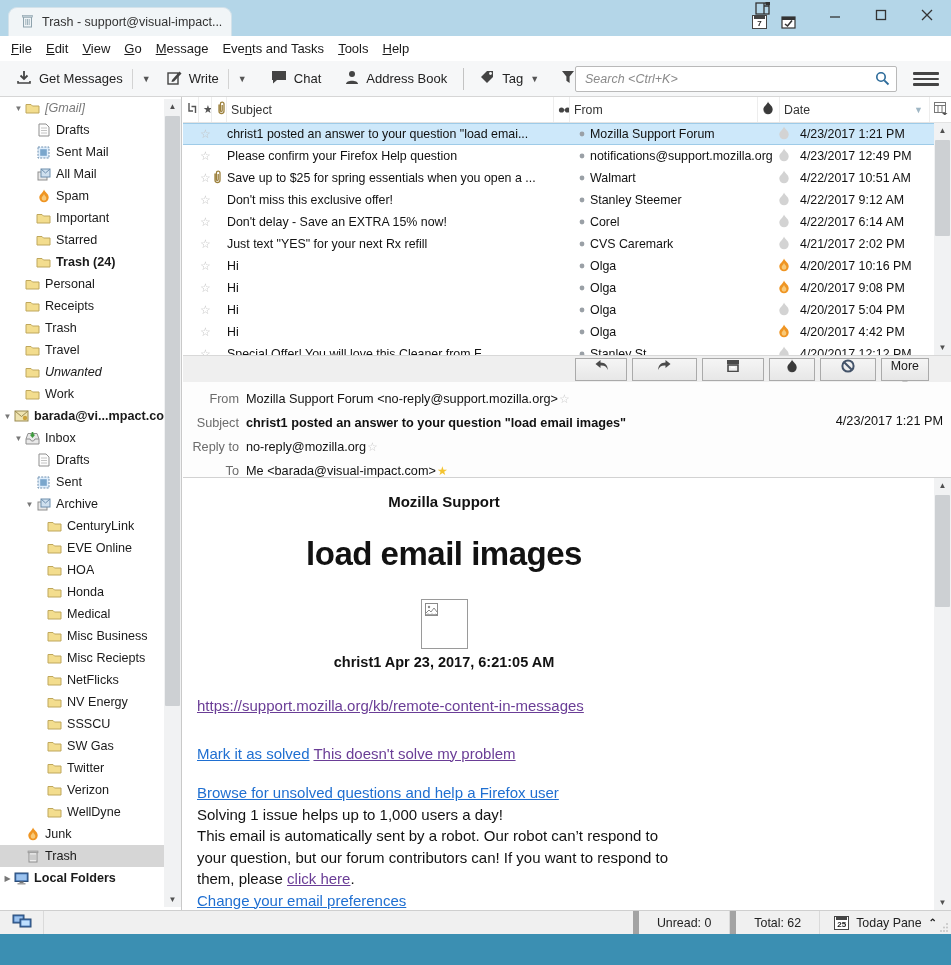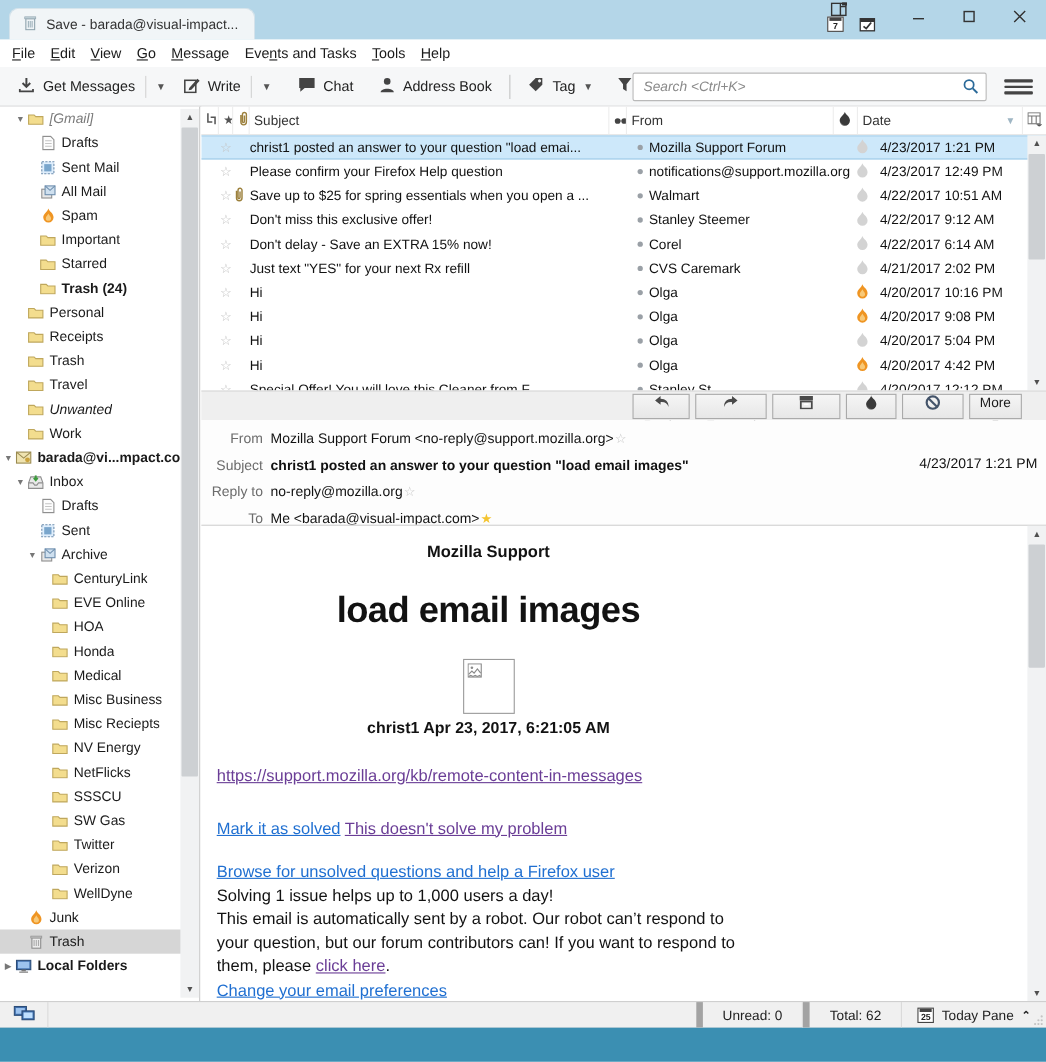--- a/index.html
+++ b/index.html
@@ -104,21 +104,21 @@
 
 <div id="window">
 
   <div class="titlebar">
     <div class="tab">
       <span id="tabicon"><svg width="13" height="15">
             <rect x="2.5" y="4" width="8" height="10" fill="#eef3f6" stroke="#8fa3ad"></rect>
             <rect x="1.5" y="2.3" width="10" height="1.8" fill="#c3d2da" stroke="#8fa3ad" stroke-width="0.6"></rect>
             <path d="M4.8 6 V12 M6.5 6 V12 M8.2 6 V12" stroke="#9fb2bb"></path>
           </svg></span>
-      <span>Save - barada@visual-impact...</span>
+      <span>Trash - support@visual-impact...</span>
     </div>
     <span class="tb-cal" style="left:755px;top:2px;" id="panelicon">
         <svg width="15" height="13">
           <rect x="1" y="1" width="13" height="11" fill="none" stroke="#333" stroke-width="1.3"></rect>
           <path d="M9 1 V12 M9 4 H14" stroke="#333" stroke-width="1.3"></path>
           <rect x="10.5" y="0" width="4.5" height="3" fill="#333"></rect>
         </svg>
       </span>
     <span class="tb-cal cal" style="left:752px;top:15px;">
         <span>7</span>
@@ -473,30 +473,30 @@
           </span>
           <span class="flabel">Misc Reciepts</span>
         </div>
         <div class="frow" style="padding-left: 35px;">
           <span class="arrow"></span>
           <span class="ficon">
             <svg width="15" height="12">
               <path d="M1 2.5 H6 L7.5 4 H14 V11 H1 Z" fill="#f3dd8e" stroke="#bfa75c" stroke-width="1"></path>
             </svg>
           </span>
+          <span class="flabel">NetFlicks</span>
+        </div>
+        <div class="frow" style="padding-left: 35px;">
+          <span class="arrow"></span>
+          <span class="ficon">
+            <svg width="15" height="12">
+              <path d="M1 2.5 H6 L7.5 4 H14 V11 H1 Z" fill="#f3dd8e" stroke="#bfa75c" stroke-width="1"></path>
+            </svg>
+          </span>
           <span class="flabel">NV Energy</span>
-        </div>
-        <div class="frow" style="padding-left: 35px;">
-          <span class="arrow"></span>
-          <span class="ficon">
-            <svg width="15" height="12">
-              <path d="M1 2.5 H6 L7.5 4 H14 V11 H1 Z" fill="#f3dd8e" stroke="#bfa75c" stroke-width="1"></path>
-            </svg>
-          </span>
-          <span class="flabel">NetFlicks</span>
         </div>
         <div class="frow" style="padding-left: 35px;">
           <span class="arrow"></span>
           <span class="ficon">
             <svg width="15" height="12">
               <path d="M1 2.5 H6 L7.5 4 H14 V11 H1 Z" fill="#f3dd8e" stroke="#bfa75c" stroke-width="1"></path>
             </svg>
           </span>
           <span class="flabel">SSSCU</span>
         </div>

